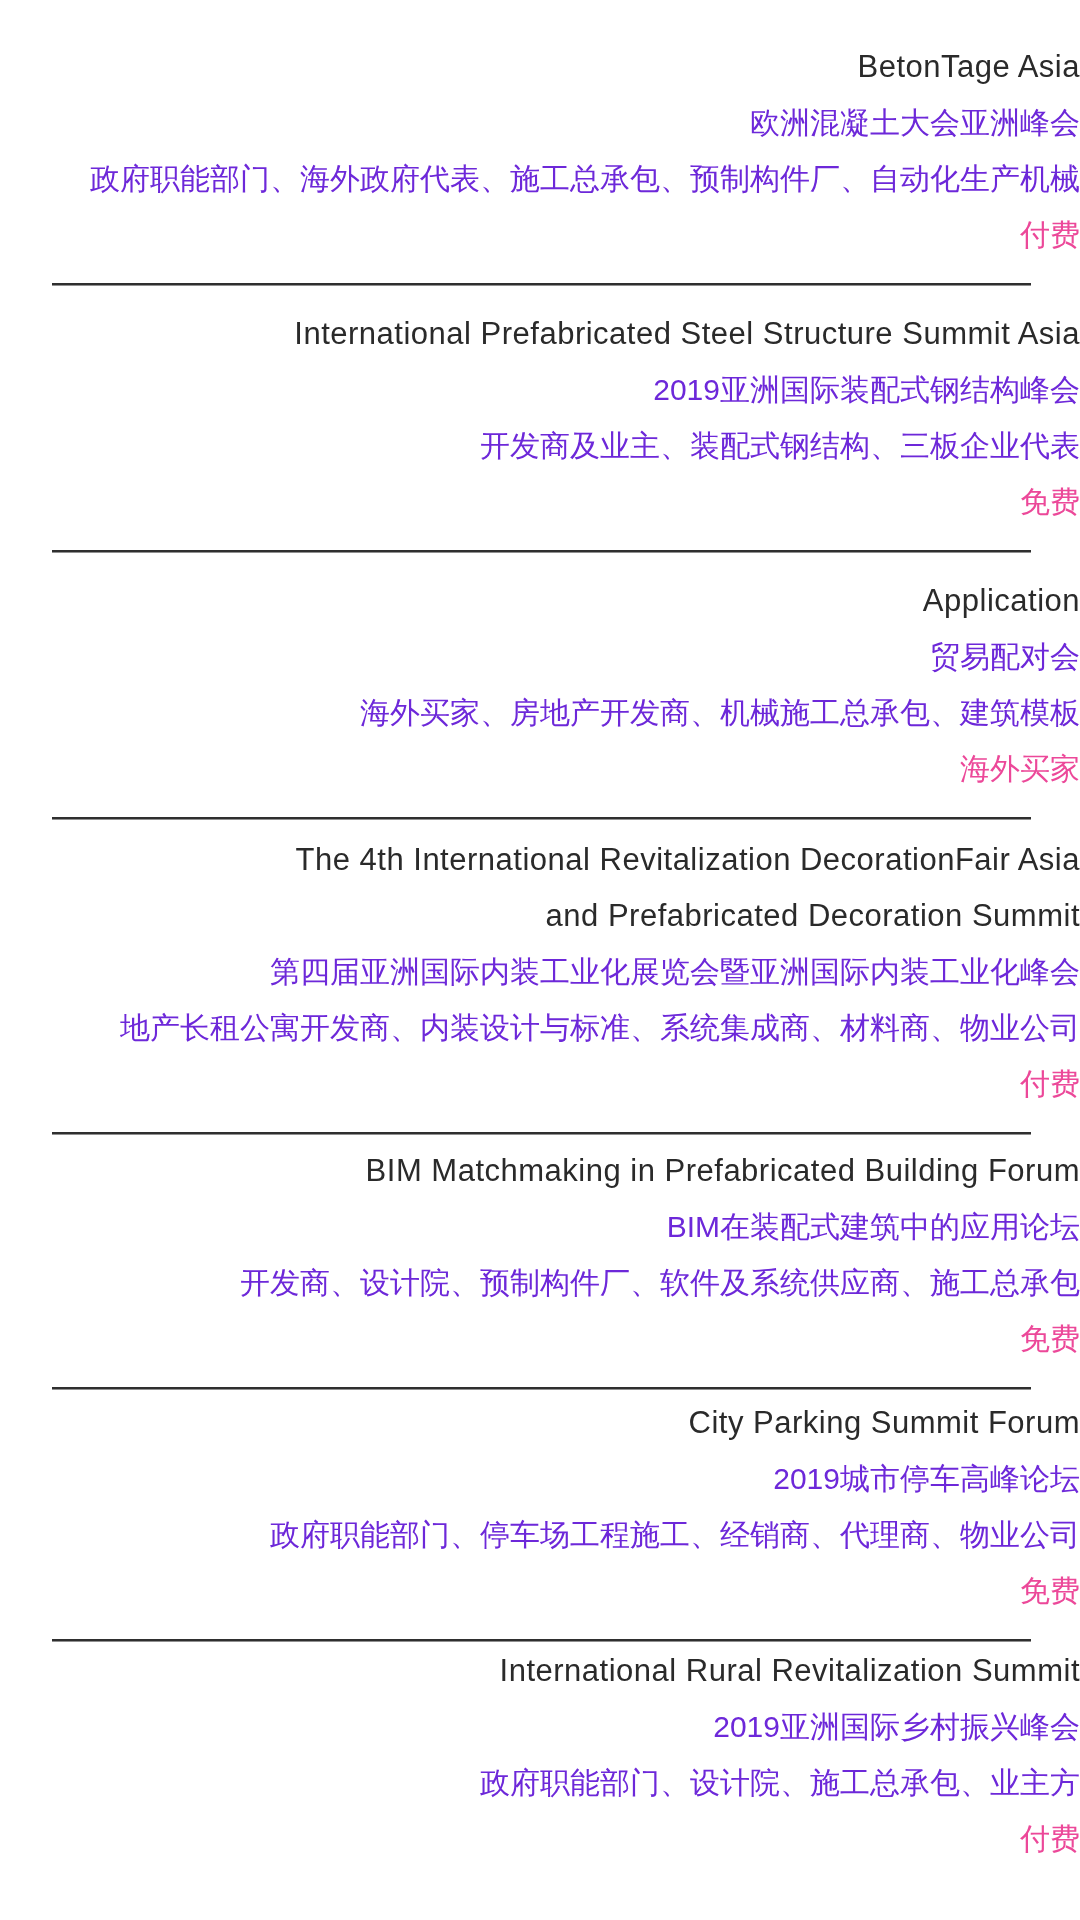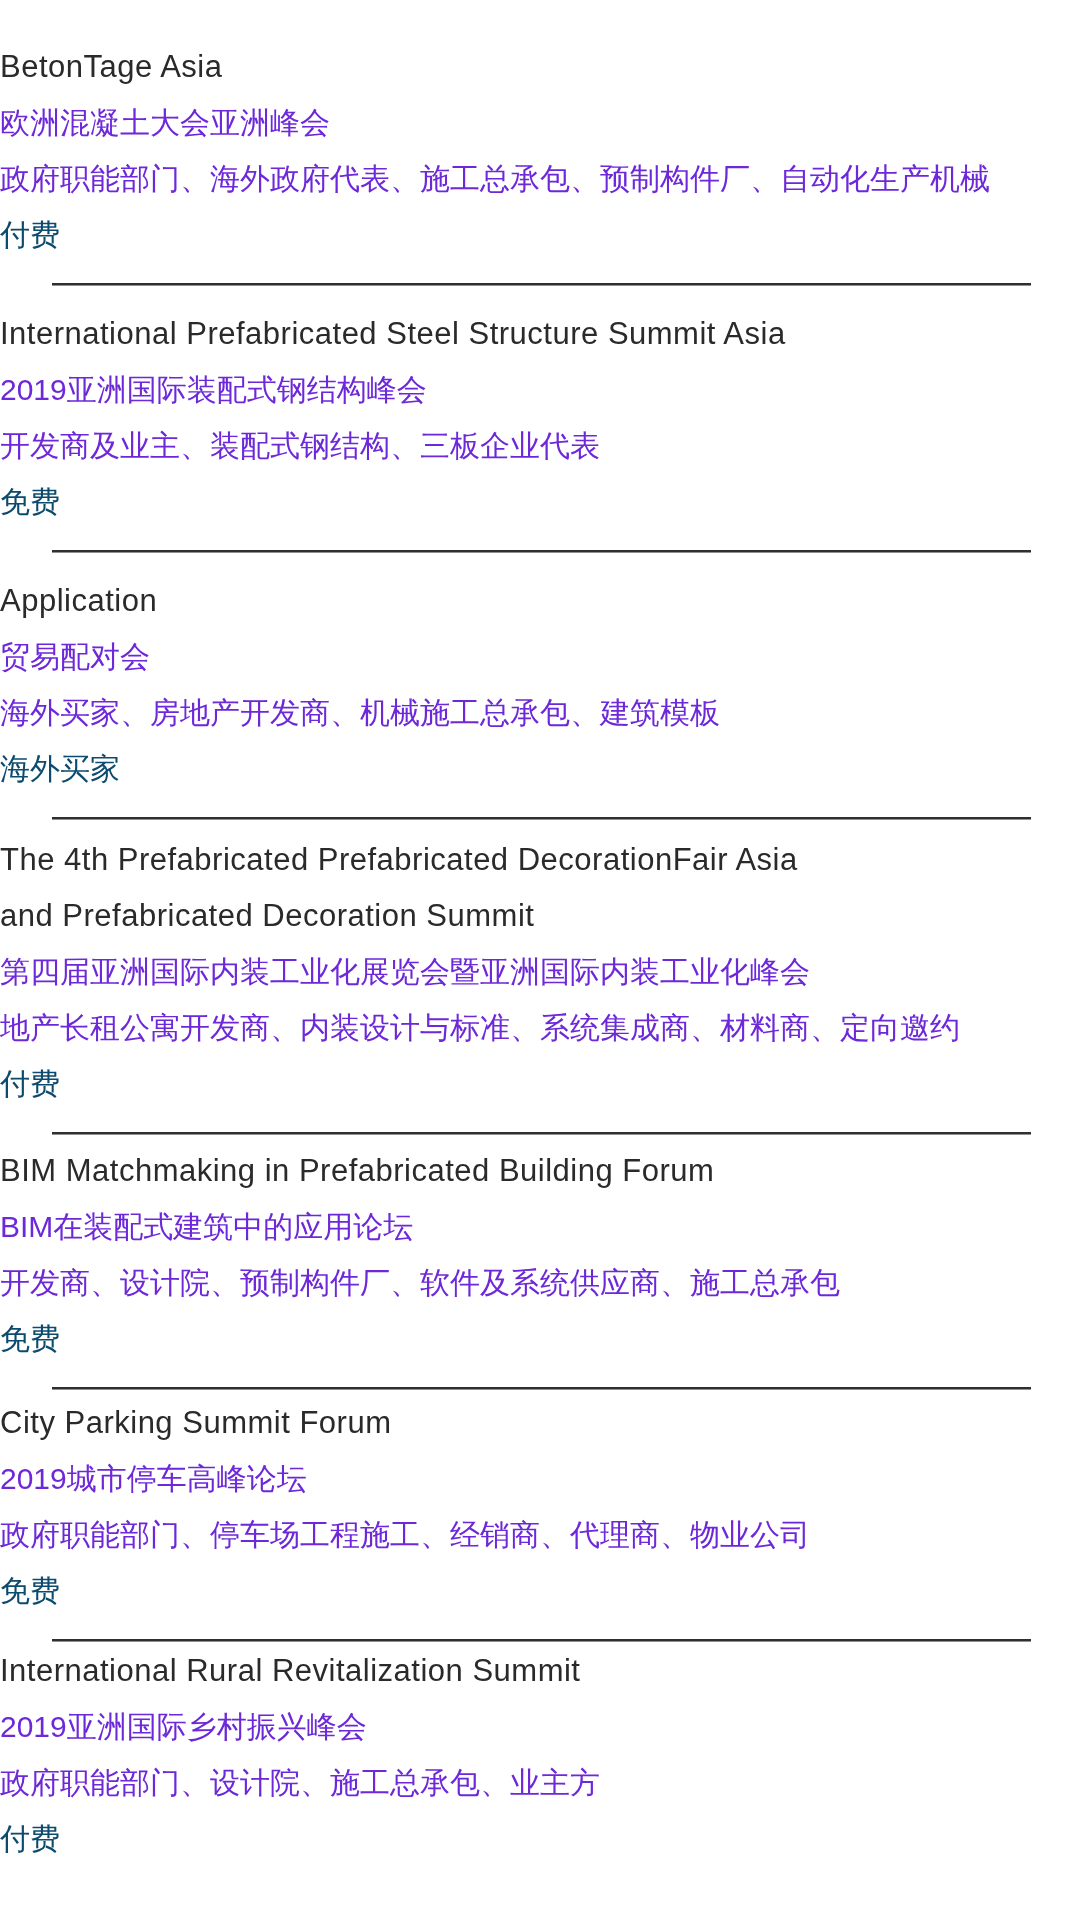--- a/index.html
+++ b/index.html
@@ -14,36 +14,36 @@
     font-family: "Liberation Sans", "DejaVu Sans", sans-serif;
     color: #262626;
   }
   .page {
     padding-top: 39px;
     width: 1080px;
   }
   .line {
     height: 56px;
     line-height: 56px;
-    text-align: left;
+    text-align: right;
     white-space: nowrap;
     font-weight: 400;
   }
   .en {
     font-size: 31px;
     letter-spacing: 0.5px;
     color: #2a2a2a;
   }
   .zh {
     font-size: 30px;
     color: #6d28d9;
   }
   .fee {
     font-size: 30px;
-    color: #0c4a6e;
+    color: #ec4899;
   }
   .divider {
     height: 3px;
     margin: 20px 49px 20px 52px;
     background: linear-gradient(to bottom, #2f2f2f 0, #2f2f2f 2px, #909090 2px, #909090 3px);
   }
   
   section.event:nth-of-type(2) { margin-top: 12px; }
   section.event:nth-of-type(4) { margin-top: -8px; }
   section.event:nth-of-type(5) { margin-top: -12px; }
@@ -69,24 +69,24 @@
   </section>
 <div class="divider"></div>
   <section class="event">
     <div class="line en">Application</div>
     <div class="line zh zh-title">贸易配对会</div>
     <div class="line zh audience">海外买家、房地产开发商、机械施工总承包、建筑模板</div>
     <div class="line fee fee-label">海外买家</div>
   </section>
 <div class="divider"></div>
   <section class="event">
-    <div class="line en">The 4th Prefabricated Prefabricated DecorationFair Asia</div>
+    <div class="line en">The 4th International Revitalization DecorationFair Asia</div>
       <div class="line en">and Prefabricated Decoration Summit</div>
     <div class="line zh zh-title">第四届亚洲国际内装工业化展览会暨亚洲国际内装工业化峰会</div>
-    <div class="line zh audience">地产长租公寓开发商、内装设计与标准、系统集成商、材料商、定向邀约</div>
+    <div class="line zh audience">地产长租公寓开发商、内装设计与标准、系统集成商、材料商、物业公司</div>
     <div class="line fee fee-label">付费</div>
   </section>
 <div class="divider"></div>
   <section class="event">
     <div class="line en">BIM Matchmaking in Prefabricated Building Forum</div>
     <div class="line zh zh-title">BIM在装配式建筑中的应用论坛</div>
     <div class="line zh audience">开发商、设计院、预制构件厂、软件及系统供应商、施工总承包</div>
     <div class="line fee fee-label">免费</div>
   </section>
 <div class="divider"></div>

